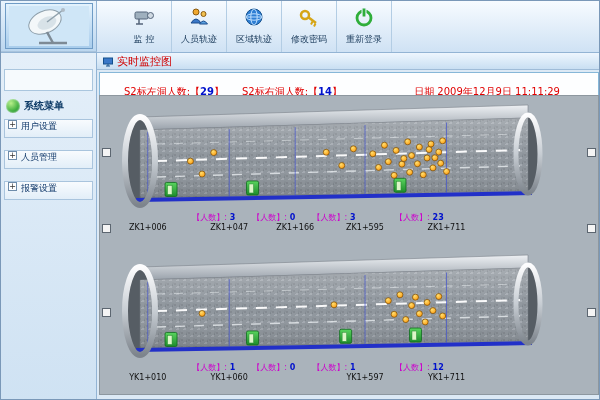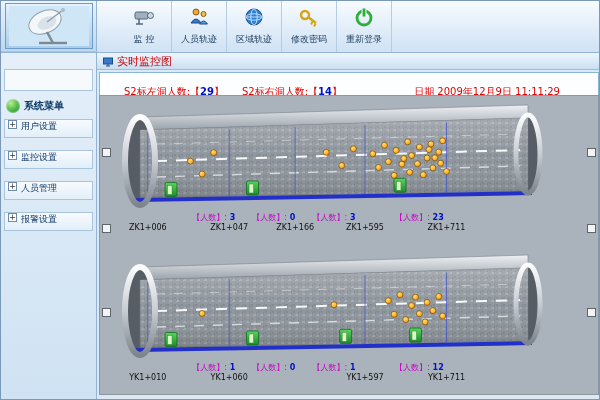--- a/index.html
+++ b/index.html
@@ -138,24 +138,20 @@
 
   <div class="sidebar">
     <div class="side-inset"></div>
     <div class="side-head">
       <span class="globe"></span>
       <span class="txt">系统菜单</span>
     </div>
     <div class="mitem">
       <span class="plus"></span>
       <span>用户设置</span>
-    </div>
-    <div class="mitem">
-      <span class="plus"></span>
-      <span>监控设置</span>
     </div>
     <div class="mitem">
       <span class="plus"></span>
       <span>人员管理</span>
     </div>
     <div class="mitem">
       <span class="plus"></span>
       <span>报警设置</span>
     </div>
   </div>

